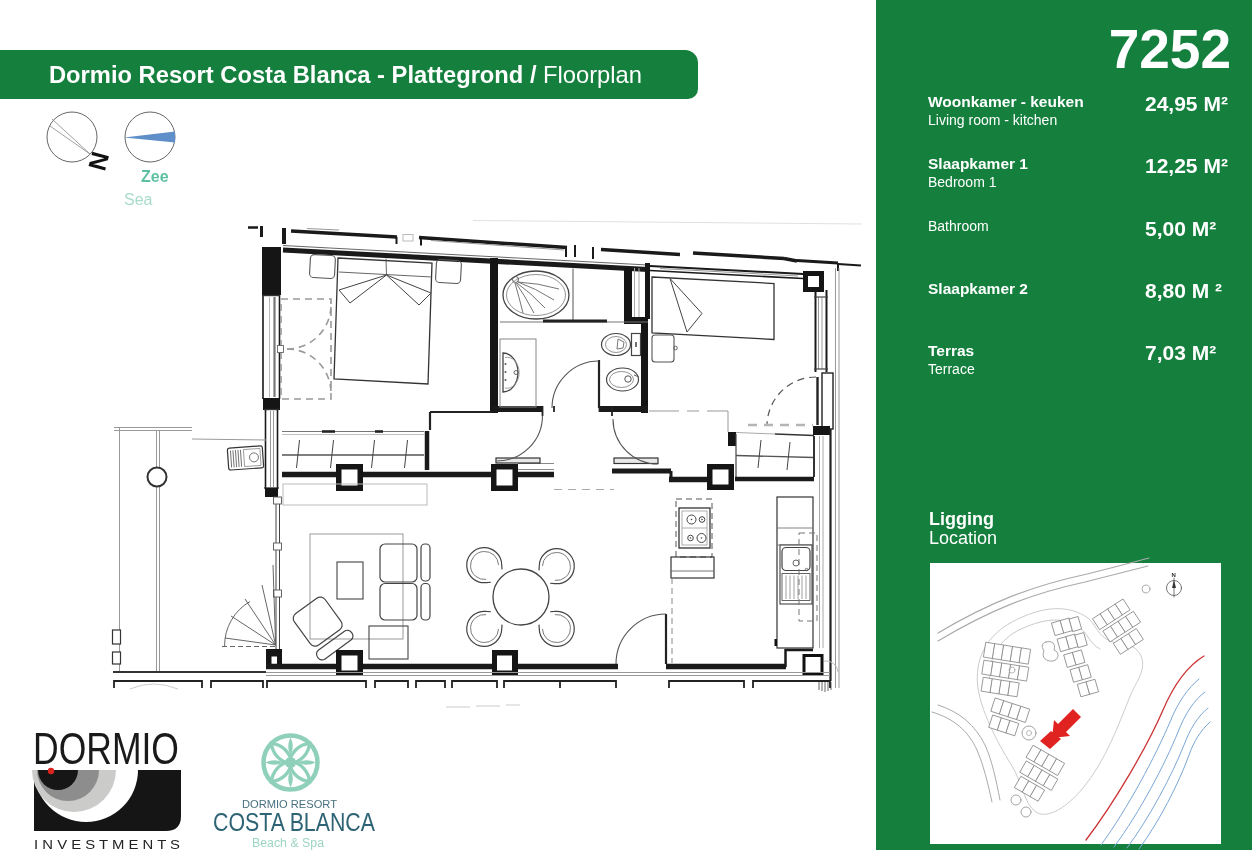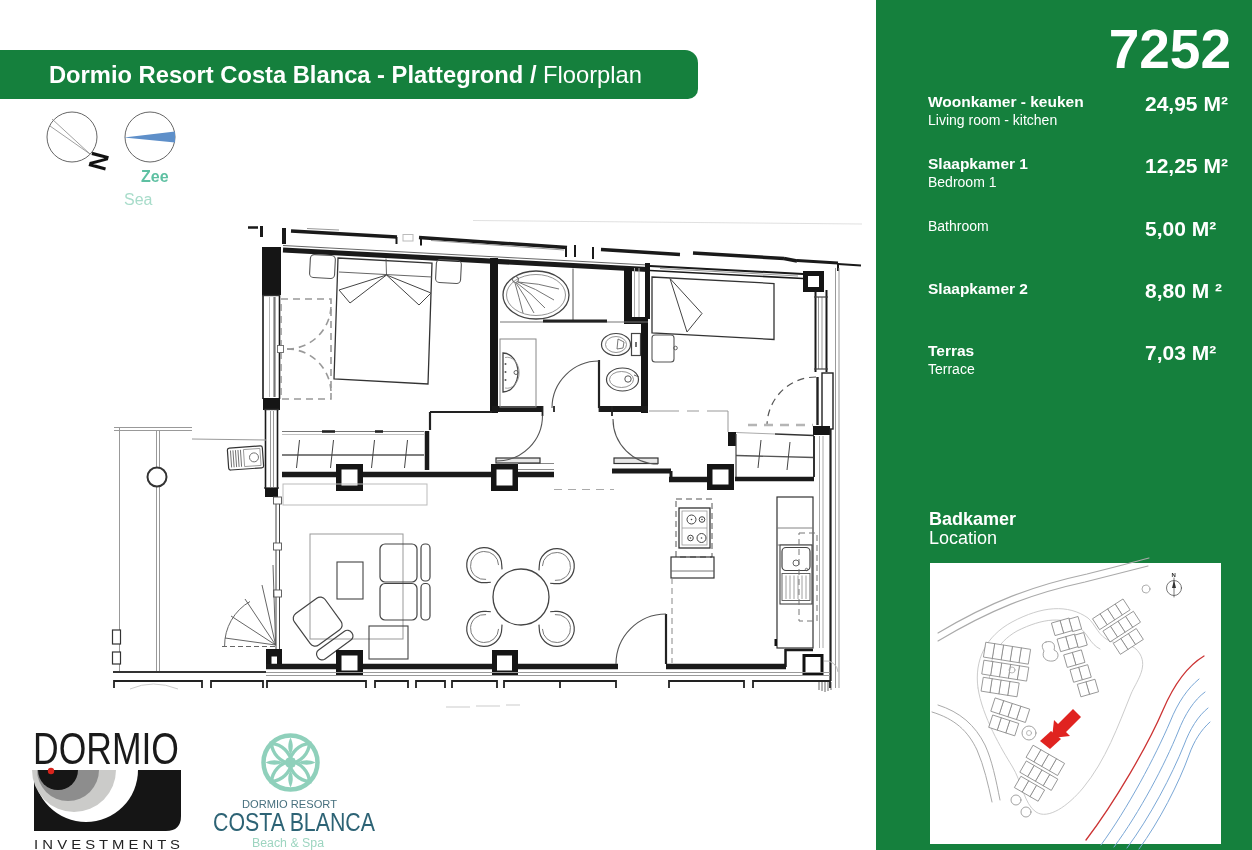--- a/index.html
+++ b/index.html
@@ -59,21 +59,21 @@
       <div class="nl">Slaapkamer 2</div>
       <div class="val">8,80 M ²</div>
     </div>
 
   <div class="row" style="top:341px;">
       <div class="nl">Terras</div>
       <div class="en">Terrace</div>
       <div class="val">7,03 M²</div>
     </div>
 
-  <div id="ligging"><b>Badkamer</b><br>Location</div>
+  <div id="ligging"><b>Ligging</b><br>Location</div>
 
   <div id="mapbox"></div>
 </div>
 
 <svg class="abs" style="left:0;top:0;" width="1252" height="850" viewBox="0 0 1252 850">
 
 <g fill="none" stroke-linecap="butt">
 
 <g>
 <circle cx="72" cy="137" r="25" stroke="#666" stroke-width="1" fill="#fff"></circle>

